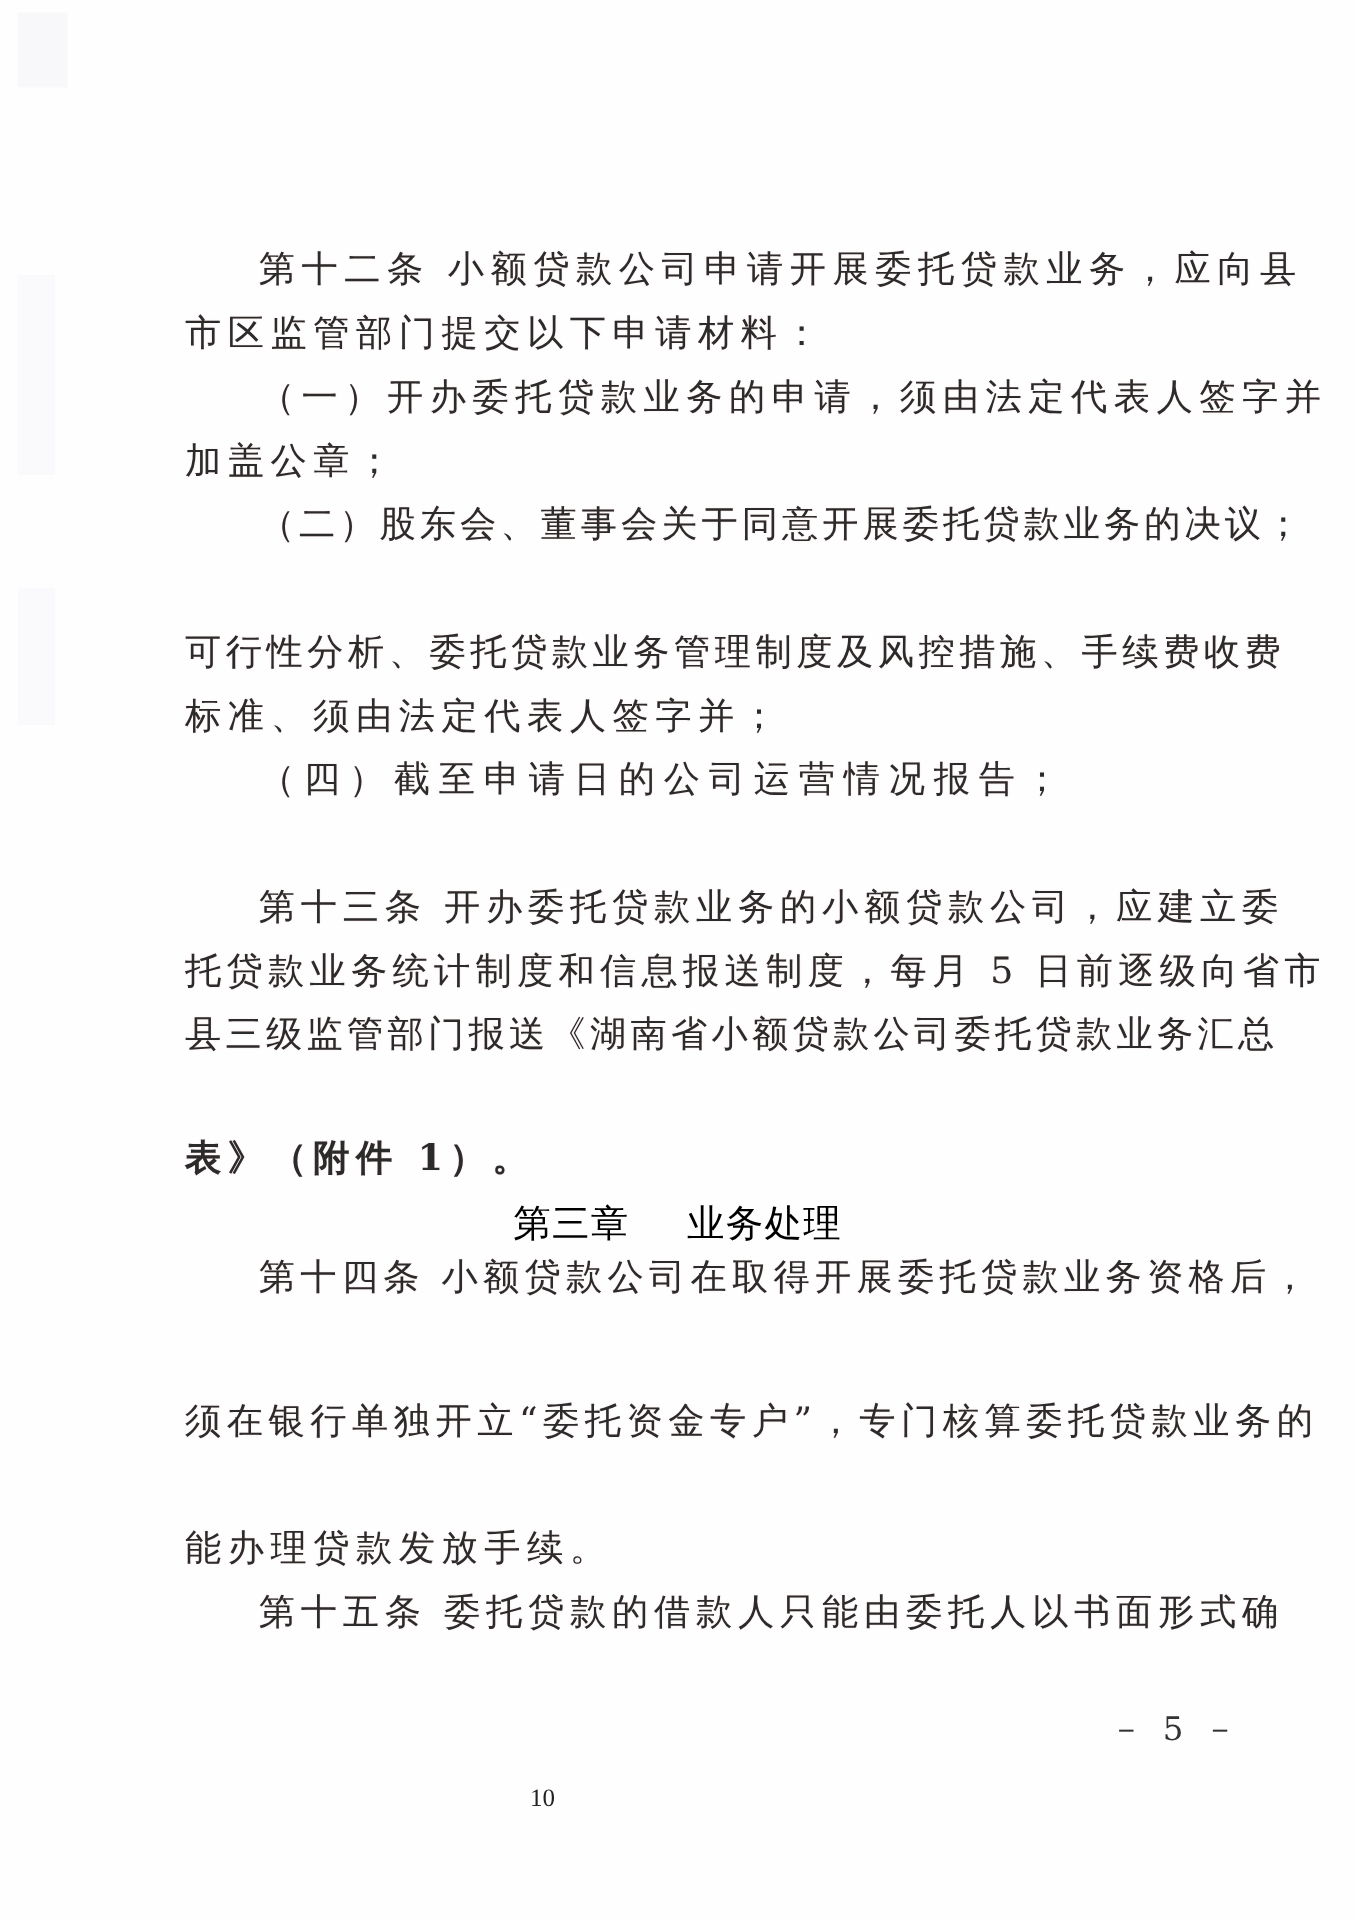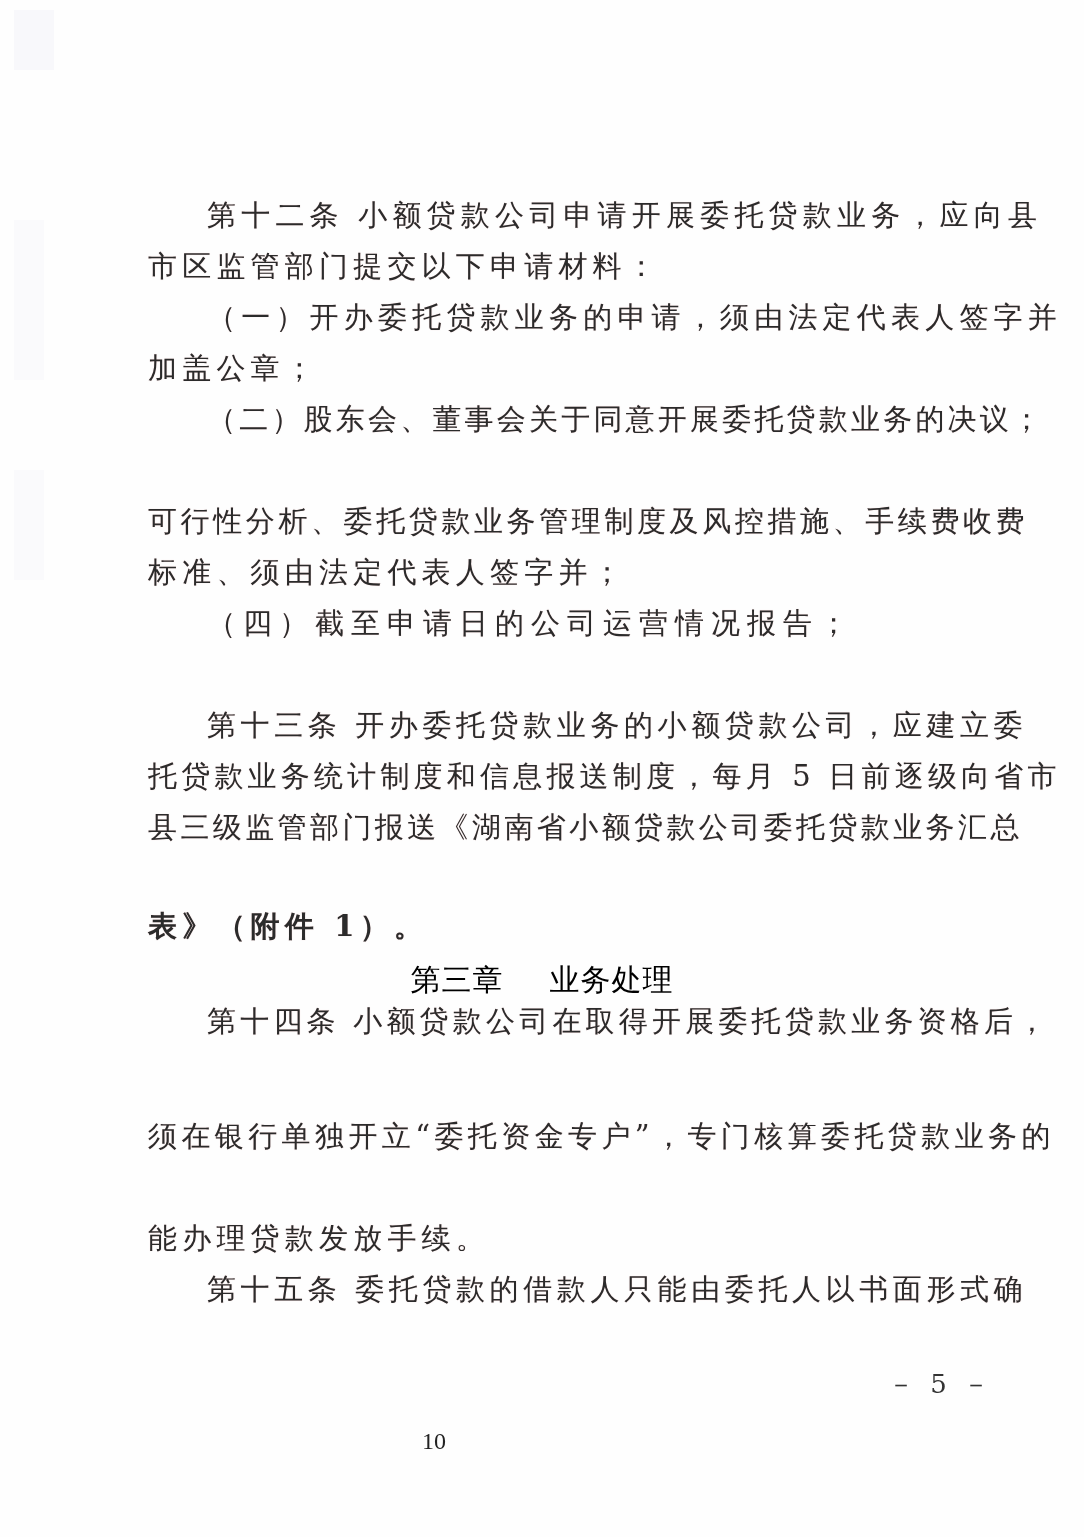--- a/index.html
+++ b/index.html
@@ -61,21 +61,21 @@
       color: #333;
       letter-spacing: 4px;
     }
     .folio {
       position: absolute;
       top: 1428px;
       left: 0;
       width: 868px;
       text-align: center;
       font-family: "Liberation Serif", "DejaVu Serif", serif;
-      font-size: 24px;
+      font-size: 20px;
       color: #222;
     }
   </style>
 </head>
 <body>
 
 <div class="page">
 
   <div class="bleed" style="top:10px;height:60px;"></div>
   <div class="bleed" style="top:220px;height:160px;width:30px;opacity:0.5;"></div>

